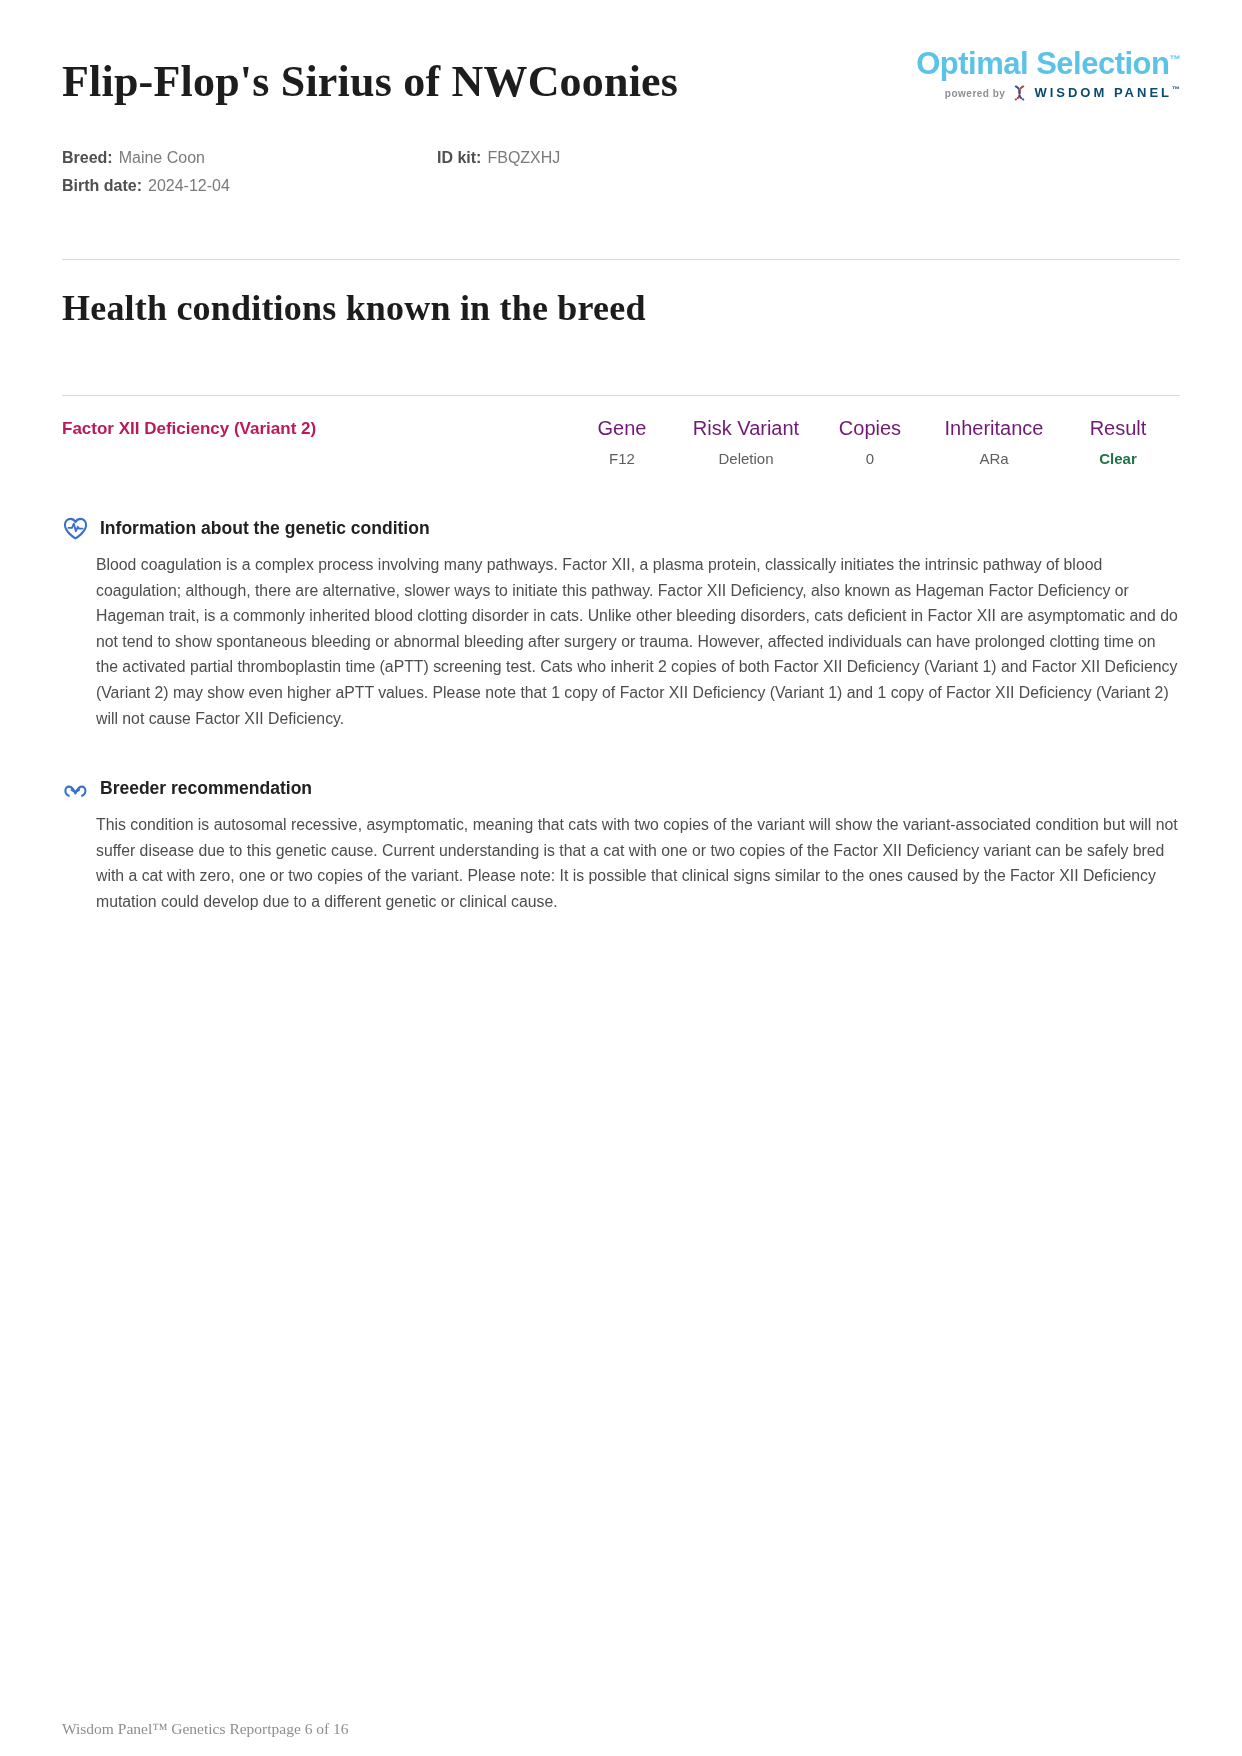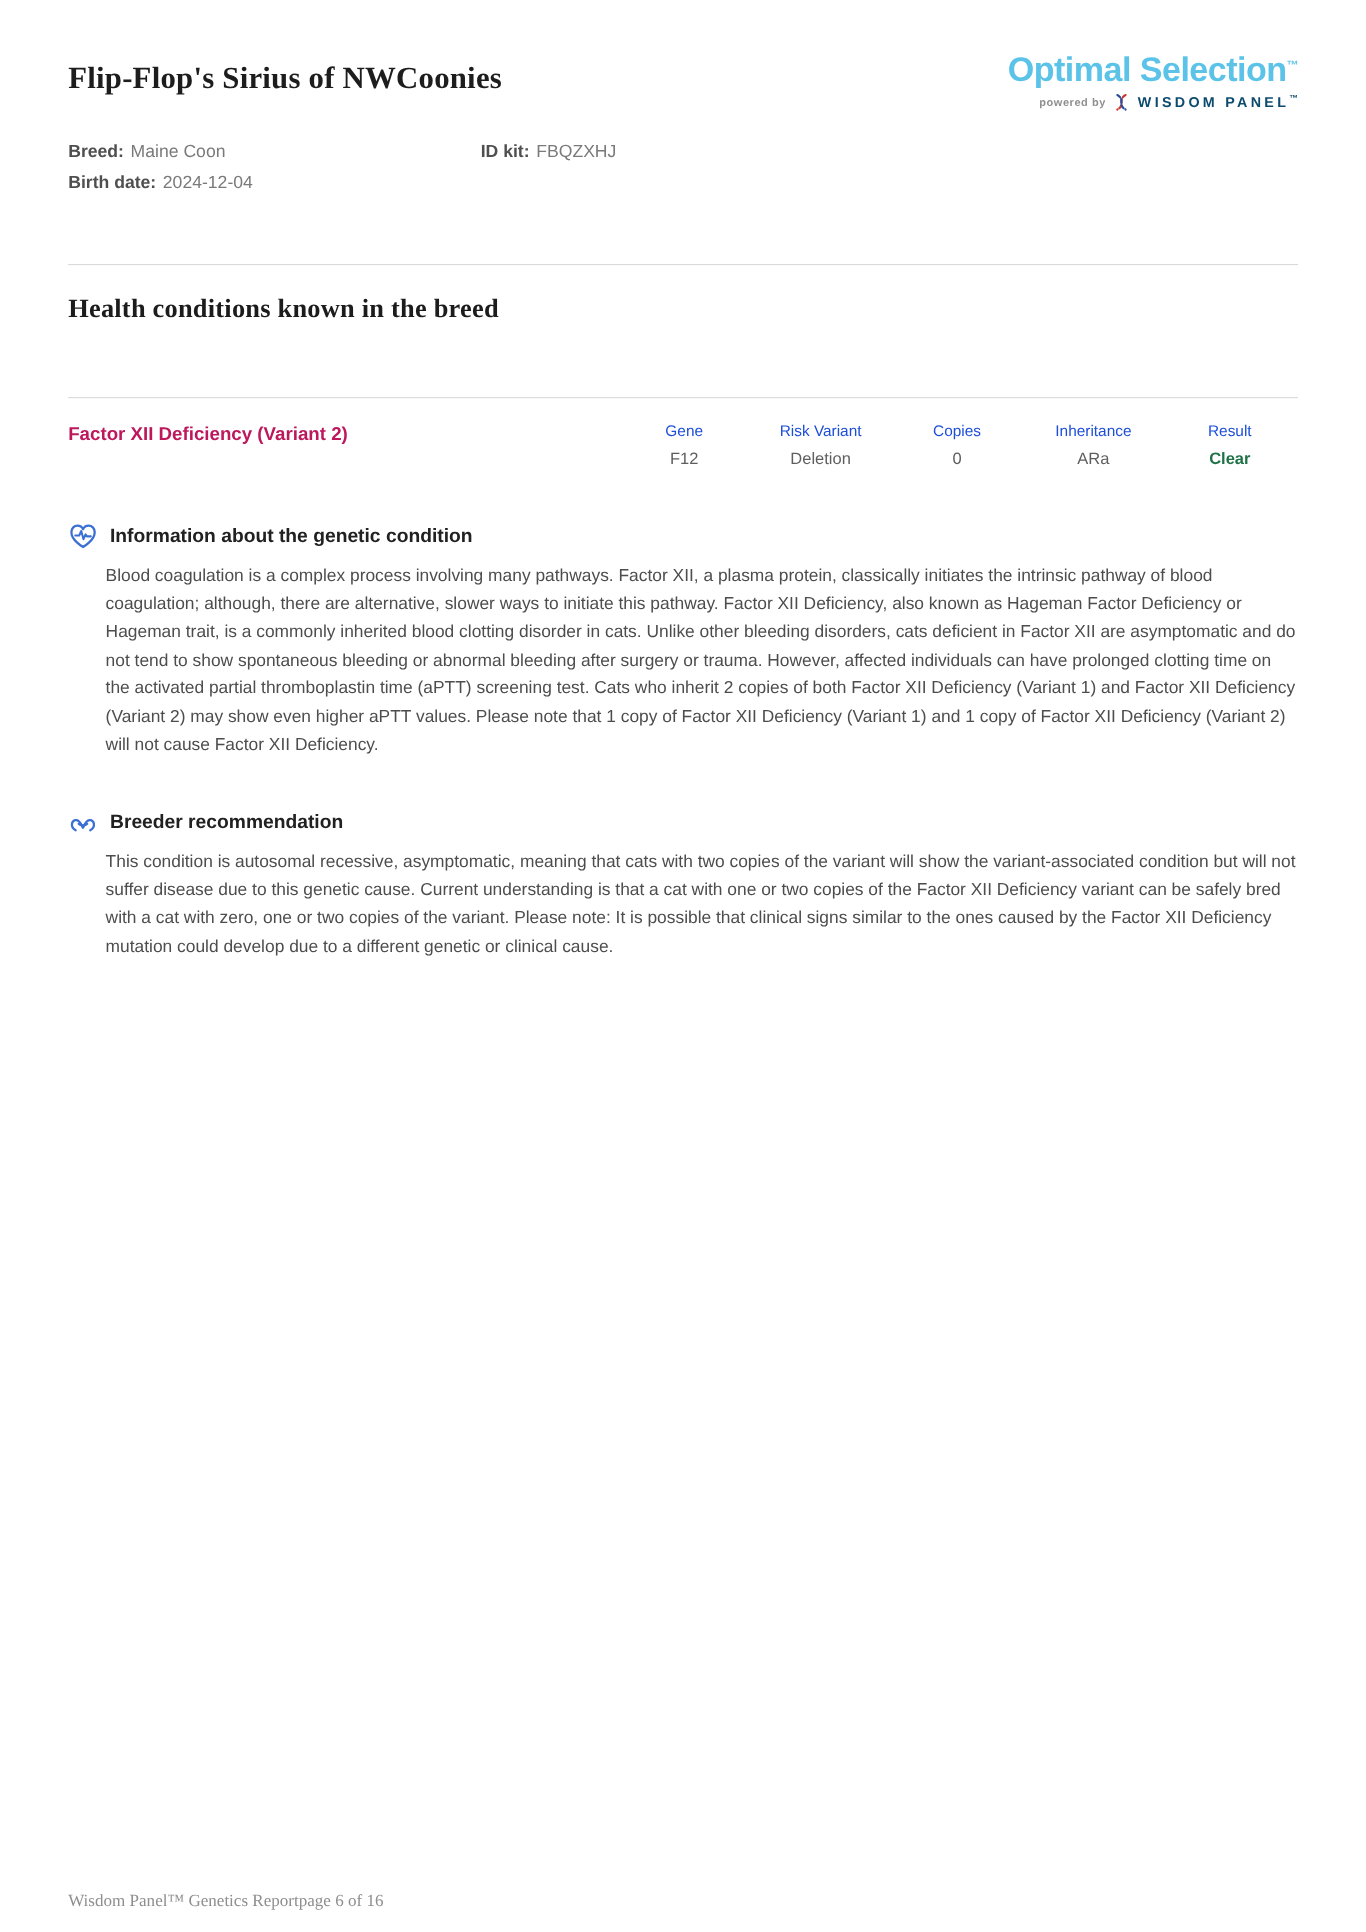--- a/index.html
+++ b/index.html
@@ -12,21 +12,21 @@
     color:#333;
     overflow:hidden;
     margin:0 auto;
   }
   .content { padding:0 62px; }
 
   
   .header { position:relative; padding-top:56px; }
   .pet-title {
     font-family:"Liberation Serif","DejaVu Serif",serif;
-    font-size:28px; font-weight:700; color:#1d1d1d;
+    font-size:44px; font-weight:700; color:#1d1d1d;
     letter-spacing:0.2px;
   }
   .logo {
     position:absolute; top:46px; right:0; text-align:right;
   }
   .logo-brand {
     font-size:31px; font-weight:700; color:#5cc3e8;
     letter-spacing:-0.5px; white-space:nowrap;
   }
   .logo-brand sup { font-size:11px; font-weight:700; }
@@ -53,31 +53,31 @@
     border:none; border-top:1px solid #d9d9d9;
     margin:0;
   }
   .divider-1 { margin-top:59px; }
   .divider-2 { margin-top:66px; }
 
   
   .section-heading {
     margin-top:27px;
     font-family:"Liberation Serif","DejaVu Serif",serif;
-    font-size:24px; font-weight:600; color:#1c1c1c;
+    font-size:36px; font-weight:600; color:#1c1c1c;
     letter-spacing:0.2px;
   }
 
   
   .condition-row { margin-top:21px; display:flex; align-items:flex-start; }
   .condition-name {
     flex:1; font-size:17px; font-weight:700; color:#be185d; padding-top:2px;
   }
   .cond-col { width:124px; text-align:center; }
-  .cond-col .col-label { font-size:14px; color:#1d4ed8; }
+  .cond-col .col-label { font-size:20px; color:#701a75; }
   .cond-col .col-value { margin-top:10px; font-size:15px; color:#5e5e5e; }
   .cond-col .col-value.result { color:#1e7245; font-weight:700; }
 
   
   .info-section { margin-top:49px; }
   .rec-section  { margin-top:45px; }
   .sec-head { display:flex; align-items:center; gap:11px; }
   .sec-icon { width:27px; height:25px; flex:0 0 auto; display:flex; align-items:center; justify-content:center; }
   .sec-title { font-size:17.5px; font-weight:700; color:#212121; }
   .sec-body {

